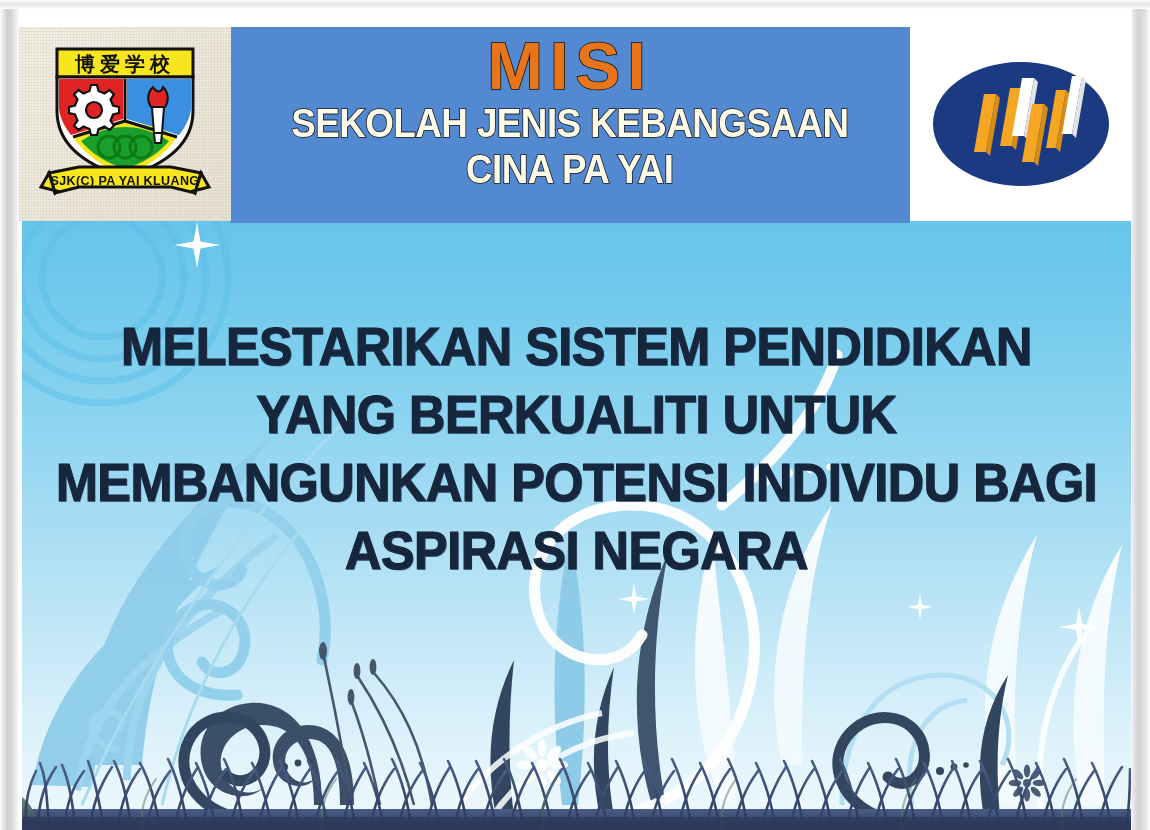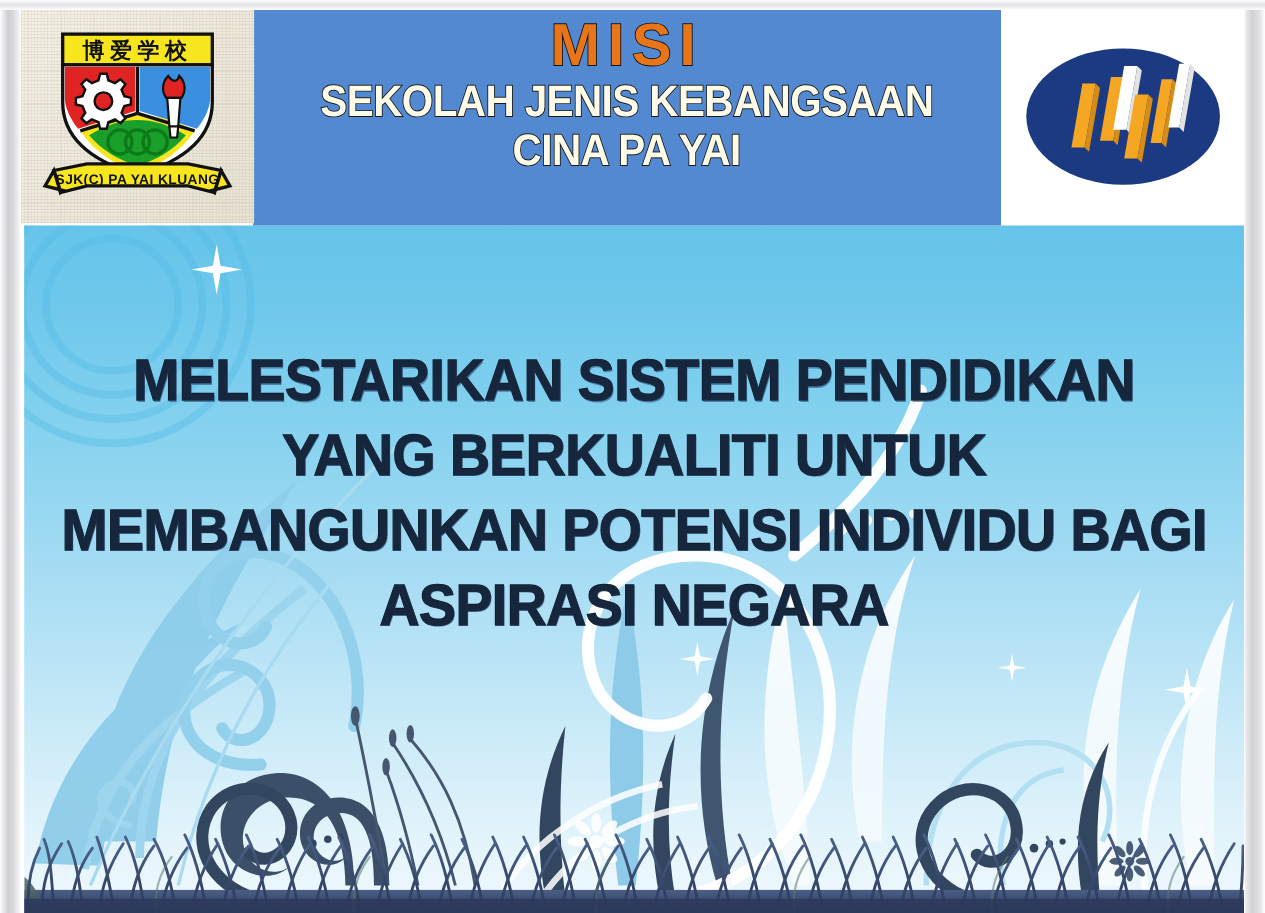--- a/index.html
+++ b/index.html
@@ -42,21 +42,21 @@
     position: absolute;
     left: 0; top: 0;
     width: 1150px; height: 9px;
     background: linear-gradient(to bottom,#ffffff 0%, #e3e2e5 45%, #f6f5f7 85%, #ffffff 100%);
     z-index: 41;
   }
 
   
   #header {
     position: absolute;
-    left: 0; top: 0;
+    left: 0; top: 18px;
     width: 1066px;
     height: 205px;
     z-index: 20;
   }
 
   
   .header-band {
     position: absolute;
     left: 230px; top: 9px;
     width: 680px; height: 196px;
@@ -95,21 +95,21 @@
     left: 230px; top: 9px;
     width: 680px; height: 196px;
     display: flex;
     flex-direction: column;
     align-items: center;
     justify-content: flex-start;
     padding-top: 4px;
     box-sizing: border-box;
   }
   .misi {
-    font-size: 54px;
+    font-size: 67px;
     font-weight: bold;
     letter-spacing: 7px;
     color: #e8751a;
     line-height: 1.05;
     -webkit-text-stroke: 1.6px #121212;
     paint-order: stroke fill;
     font-family: "Liberation Sans", sans-serif;
     margin: 0;
   }
   .hdr-sub {

